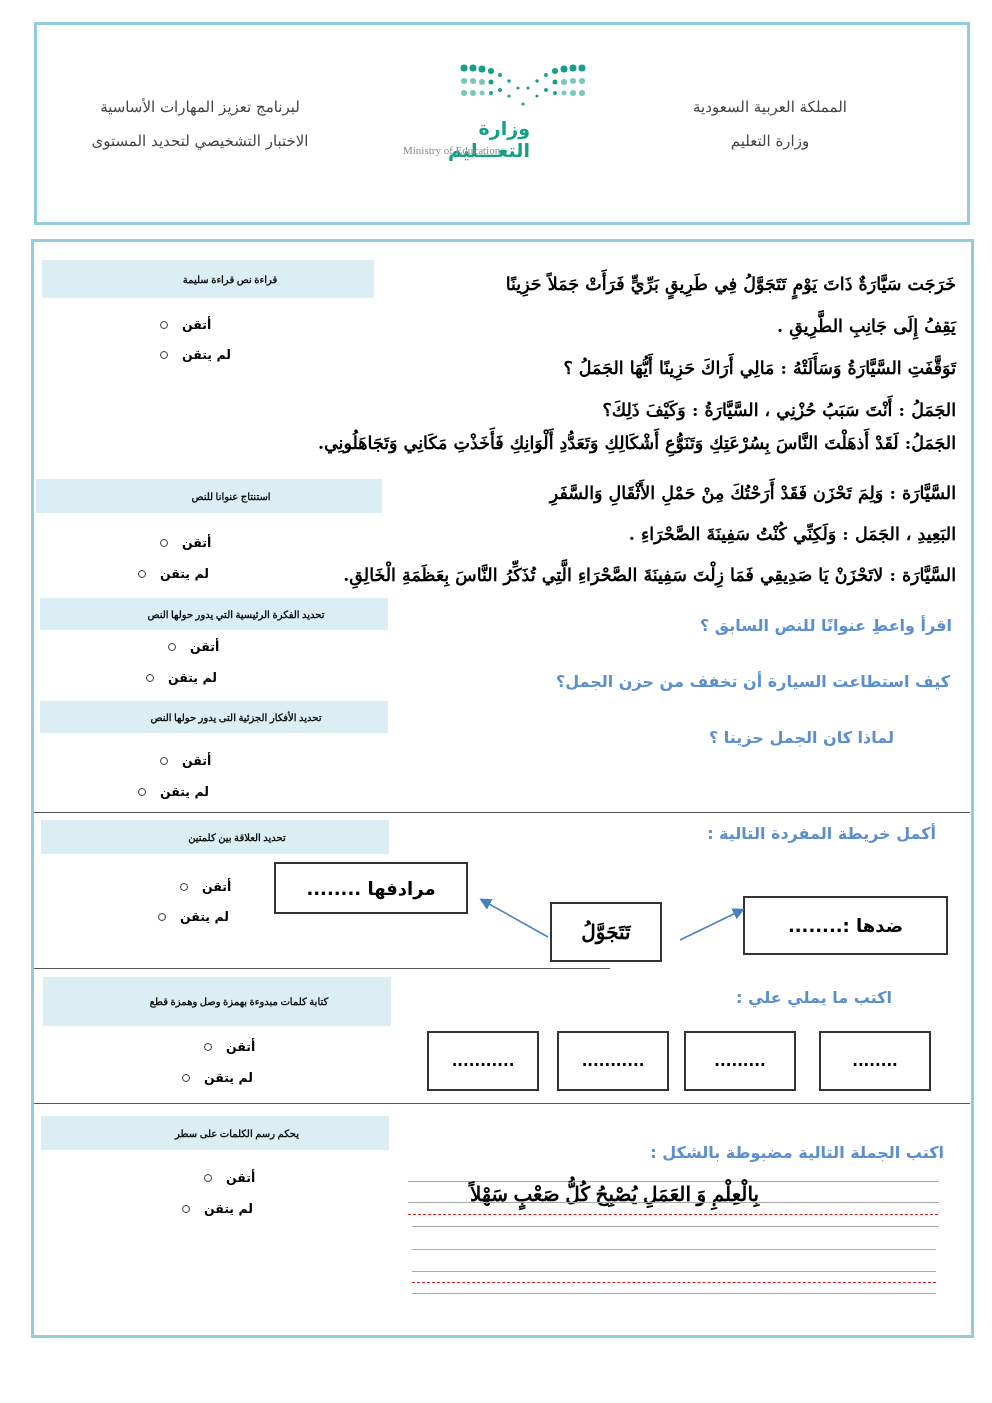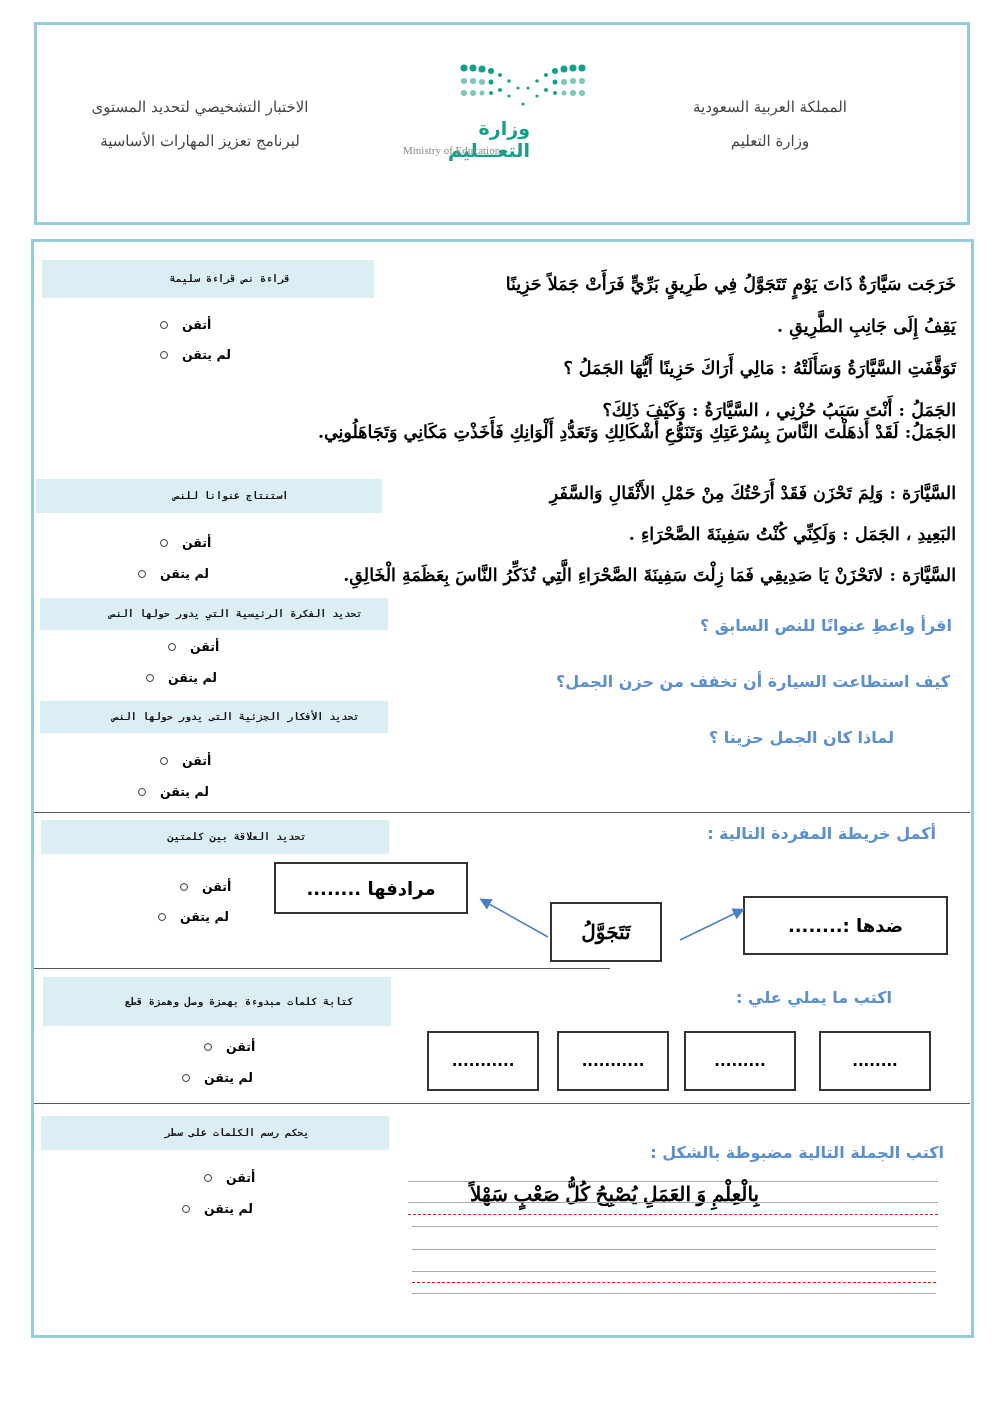--- a/index.html
+++ b/index.html
@@ -17,21 +17,21 @@
       text-align: center; line-height: 34px; direction: rtl;
     }
     .logo-dots { position: absolute; left: 460px; top: 64px; width: 126px; height: 48px; }
     .logo-ar { position: absolute; left: 400px; top: 117px; width: 130px; text-align: right;
       font-size: 19px; color: #159f8a; font-weight: bold; direction: rtl; font-family: "DejaVu Sans", sans-serif; }
     .logo-en { position: absolute; left: 403px; top: 144px; font-size: 11px; color: #8a8a8a;
       font-family: Liberation Serif, serif; }
     .skill-box {
       position: absolute; background: #daeef3; font-size: 10px; font-weight: bold;
       display: flex; align-items: center; justify-content: center; direction: rtl;
-      font-family: Liberation Mono, monospace; color: #111; padding-left: 44px;
+      font-family: Liberation Serif, serif; color: #111; padding-left: 44px;
     }
     .opt {
       position: absolute; font-size: 12.5px; font-weight: bold; direction: rtl;
       display: flex; align-items: center; gap: 14px; font-family: "DejaVu Sans", sans-serif;
     }
     .opt .circle {
       width: 8px; height: 8px; border: 1px solid #333; border-radius: 50%; display: inline-block;
     }
     .story {
       position: absolute; right: 36px; font-family: "DejaVu Serif", serif; font-weight: bold;
@@ -59,22 +59,22 @@
 <body>
 
 <div class="frame header-frame"></div>
 
 <div class="abs hdr-text" style="left:660px; top:90px; width:220px;">
   <div>المملكة العربية السعودية</div>
   <div>وزارة التعليم</div>
 </div>
 
 <div class="abs hdr-text" style="left:60px; top:90px; width:280px;">
+  <div>لبرنامج تعزيز المهارات الأساسية</div>
   <div>الاختبار التشخيصي لتحديد المستوى</div>
-  <div>لبرنامج تعزيز المهارات الأساسية</div>
 </div>
 
 <svg class="logo-dots" viewBox="0 0 126 48">
   <g fill="#159f8a">
     <circle cx="4" cy="4" r="3.5"></circle>
       <circle cx="13" cy="4" r="3.5"></circle>
       <circle cx="22" cy="5" r="3.5"></circle>
       <circle cx="31" cy="7" r="3"></circle>
     <circle cx="95" cy="7" r="3"></circle>
       <circle cx="104" cy="5" r="3.5"></circle>
@@ -123,21 +123,21 @@
 </div>
 <div class="opt" style="left:160px; top:347px;">
   <span>لم يتقن</span>
   <span class="circle"></span>
 </div>
 
 <div class="story" style="top:274px;">خَرَجَت سَيَّارَةٌ ذَاتَ يَوْمٍ تَتَجَوَّلُ فِي طَرِيقٍ بَرِّيٍّ فَرَأَتْ جَمَلاً حَزِينًا</div>
 <div class="story" style="top:316px;">يَقِفُ إِلَى جَانِبِ الطَّرِيقِ .</div>
 <div class="story" style="top:358px;">تَوَقَّفَتِ السَّيَّارَةُ وَسَأَلَتْهُ : مَالِي أَرَاكَ حَزِينًا أَيُّهَا الجَمَلُ ؟</div>
 <div class="story" style="top:400px;">الجَمَلُ : أَنْتَ سَبَبُ حُزْنِي ، السَّيَّارَةُ : وَكَيْفَ ذَلِكَ؟</div>
-<div class="story" style="top:422px;">الجَمَلُ: لَقَدْ أَذهَلْتَ النَّاسَ بِسُرْعَتِكِ وَتَنَوُّعِ أَشْكَالِكِ وَتَعَدُّدِ أَلْوَانِكِ فَأَخَذْتِ مَكَانِي وَتَجَاهَلُونِي.</div>
+<div class="story" style="top:433px;">الجَمَلُ: لَقَدْ أَذهَلْتَ النَّاسَ بِسُرْعَتِكِ وَتَنَوُّعِ أَشْكَالِكِ وَتَعَدُّدِ أَلْوَانِكِ فَأَخَذْتِ مَكَانِي وَتَجَاهَلُونِي.</div>
 <div class="story" style="top:483px;">السَّيَّارَة : وَلِمَ تَحْزَن فَقَدْ أَرَحْتُكَ مِنْ حَمْلِ الأَثْقَالِ وَالسَّفَرِ</div>
 <div class="story" style="top:524px;">البَعِيدِ ، الجَمَل : وَلَكِنِّي كُنْتُ سَفِينَةَ الصَّحْرَاءِ .</div>
 <div class="story" style="top:565px;">السَّيَّارَة : لاتَحْزَنْ يَا صَدِيقِي فَمَا زِلْتَ سَفِينَةَ الصَّحْرَاءِ الَّتِي تُذَكِّرُ النَّاسَ بِعَظَمَةِ الْخَالِقِ.</div>
 
 <div class="skill-box" style="left:36px; top:479px; width:346px; height:34px;">استنتاج عنوانا للنص</div>
 <div class="opt" style="left:160px; top:535px;">
   <span>أتقن</span>
   <span class="circle"></span>
 </div>
 <div class="opt" style="left:138px; top:566px;">

